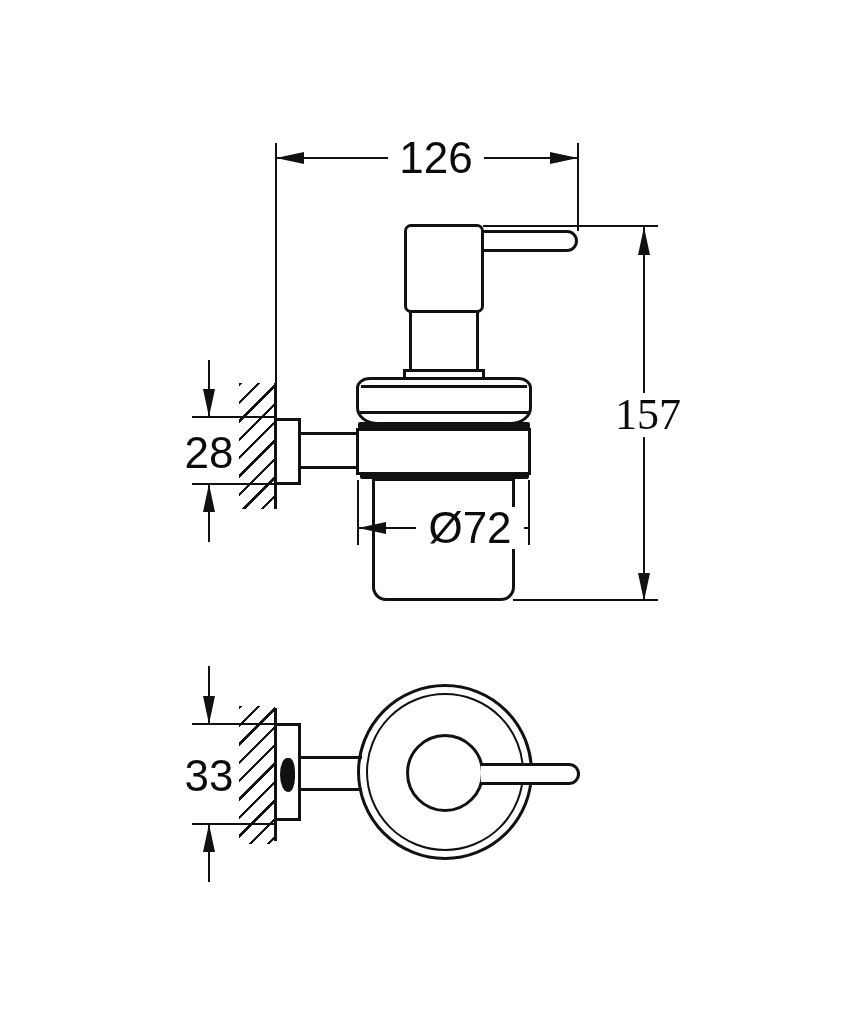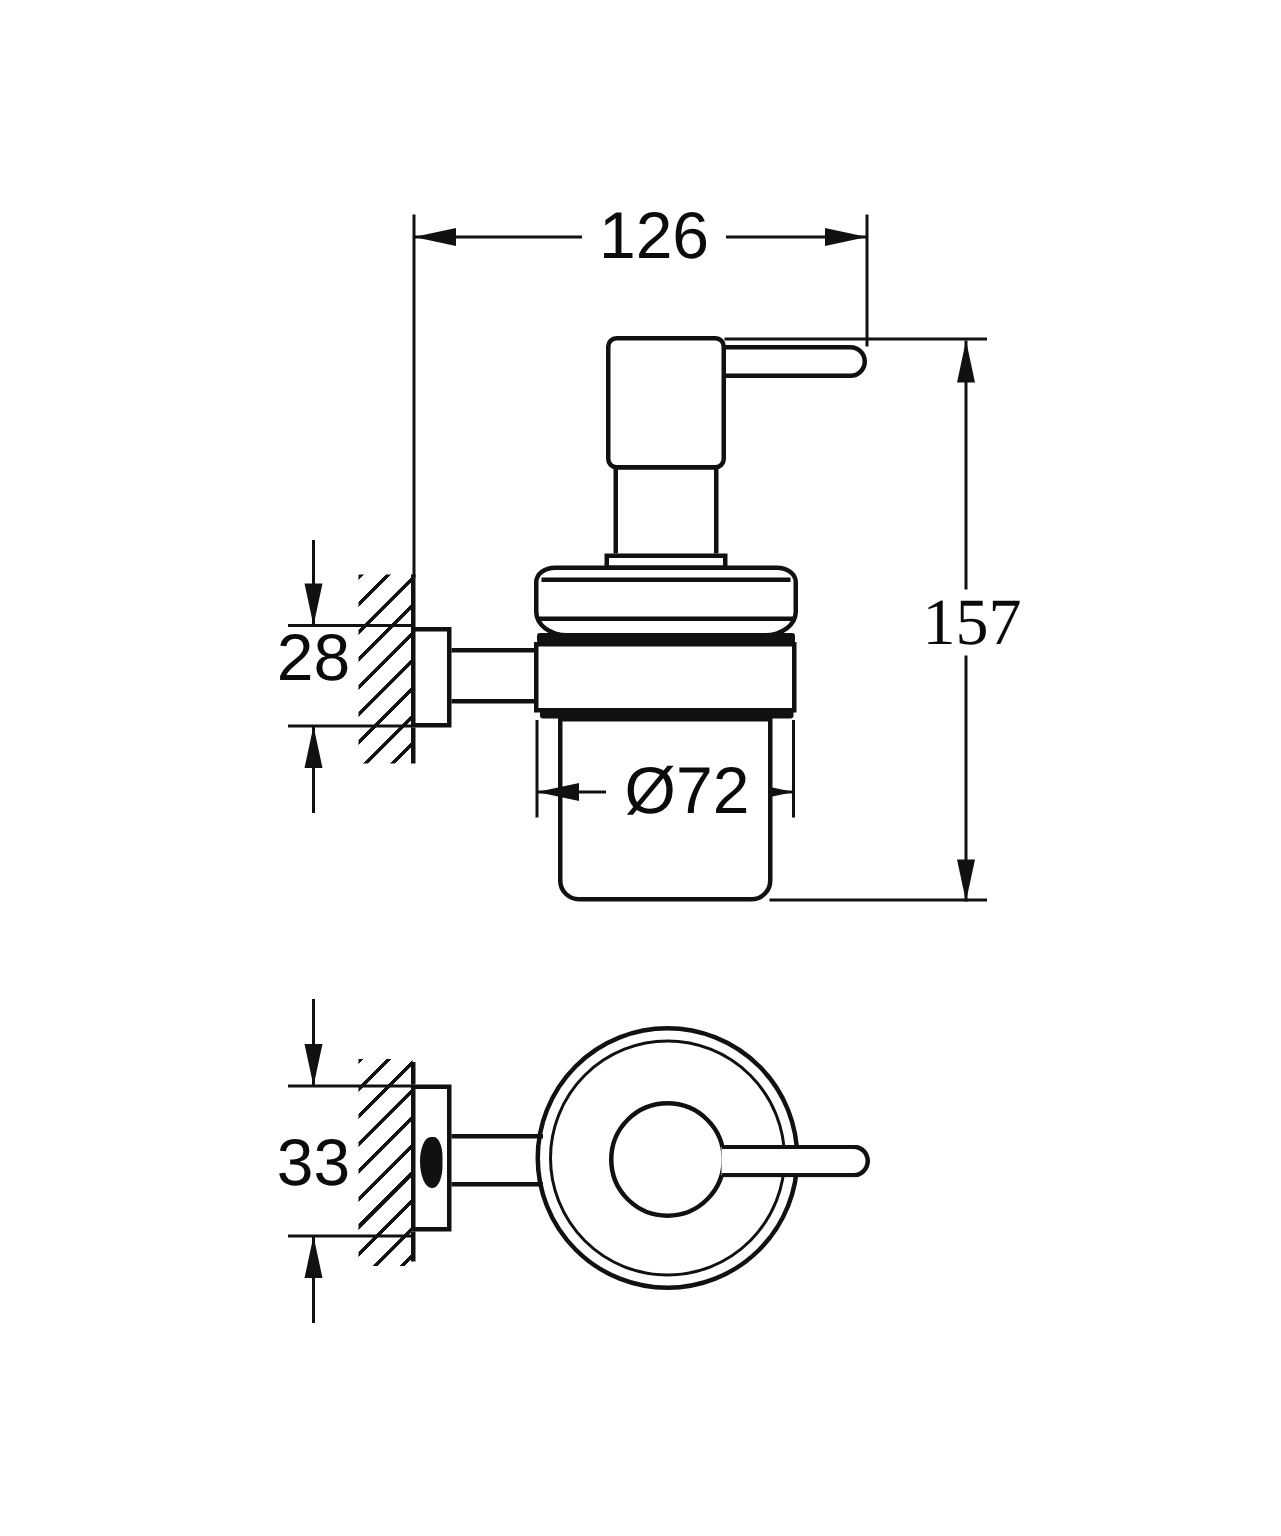--- a/index.html
+++ b/index.html
@@ -62,28 +62,28 @@
   <div class="outline" style="left:356px;top:428px;width:175px;height:47px;border-width:3.5px;"></div>
   <div class="thickline" style="left:358px;top:422px;width:172px;height:7px;border-radius:2px;"></div>
   <div class="thickline" style="left:360px;top:472px;width:169px;height:7px;border-radius:2px;"></div>
 
   <div class="ln" style="left:192px;top:416px;width:83px;height:2px;"></div>
   <div class="ln" style="left:192px;top:483px;width:83px;height:2px;"></div>
   <div class="ln" style="left:208px;top:360px;width:2px;height:57px;"></div>
   <div class="arrow" style="left:203px;top:389px;border-left:6px solid transparent;border-right:6px solid transparent;border-top:28px solid #111;"></div>
   <div class="ln" style="left:208px;top:484px;width:2px;height:58px;"></div>
   <div class="arrow" style="left:203px;top:484px;border-left:6px solid transparent;border-right:6px solid transparent;border-bottom:28px solid #111;"></div>
-  <div class="dimtext" style="left:183px;top:419px;width:52px;height:40px;line-height:40px;text-align:center;">28</div>
+  <div class="dimtext" style="left:183px;top:433px;width:52px;height:40px;line-height:40px;text-align:center;">28</div>
 
   <div class="ln" style="left:357px;top:480px;width:2px;height:65px;"></div>
   <div class="ln" style="left:528px;top:480px;width:2px;height:65px;"></div>
   <div class="ln" style="left:358px;top:527px;width:171px;height:2px;"></div>
   <div class="arrow" style="left:358px;top:522px;border-top:6px solid transparent;border-bottom:6px solid transparent;border-right:28px solid #111;"></div>
   <div class="arrow" style="left:501px;top:522px;border-top:6px solid transparent;border-bottom:6px solid transparent;border-left:28px solid #111;"></div>
-  <div class="dimtext whitebg" style="left:404px;top:507px;width:100px;height:42px;line-height:42px;">Ø72</div>
+  <div class="dimtext whitebg" style="left:416px;top:507px;width:100px;height:42px;line-height:42px;">Ø72</div>
 
   <div class="ln" style="left:274px;top:708px;width:3px;height:133px;"></div>
   <div class="hatch" style="left:239px;top:706px;width:36px;height:138px;"></div>
 
   <div class="outline" style="left:357px;top:684px;width:176px;height:176px;border-width:3.5px;border-radius:50%;background:transparent;"></div>
   <div class="outline" style="left:366px;top:693px;width:158px;height:158px;border-width:2.5px;border-radius:50%;background:transparent;"></div>
   <div class="outline" style="left:406px;top:734px;width:78px;height:78px;border-width:3px;border-radius:50%;background:transparent;"></div>
 
   <div style="position:absolute;left:481px;top:763px;width:99px;height:22px;background:#fff;border-top:3px solid #111;border-right:3px solid #111;border-bottom:3px solid #111;border-radius:0 11px 11px 0;box-sizing:border-box;"></div>
 

